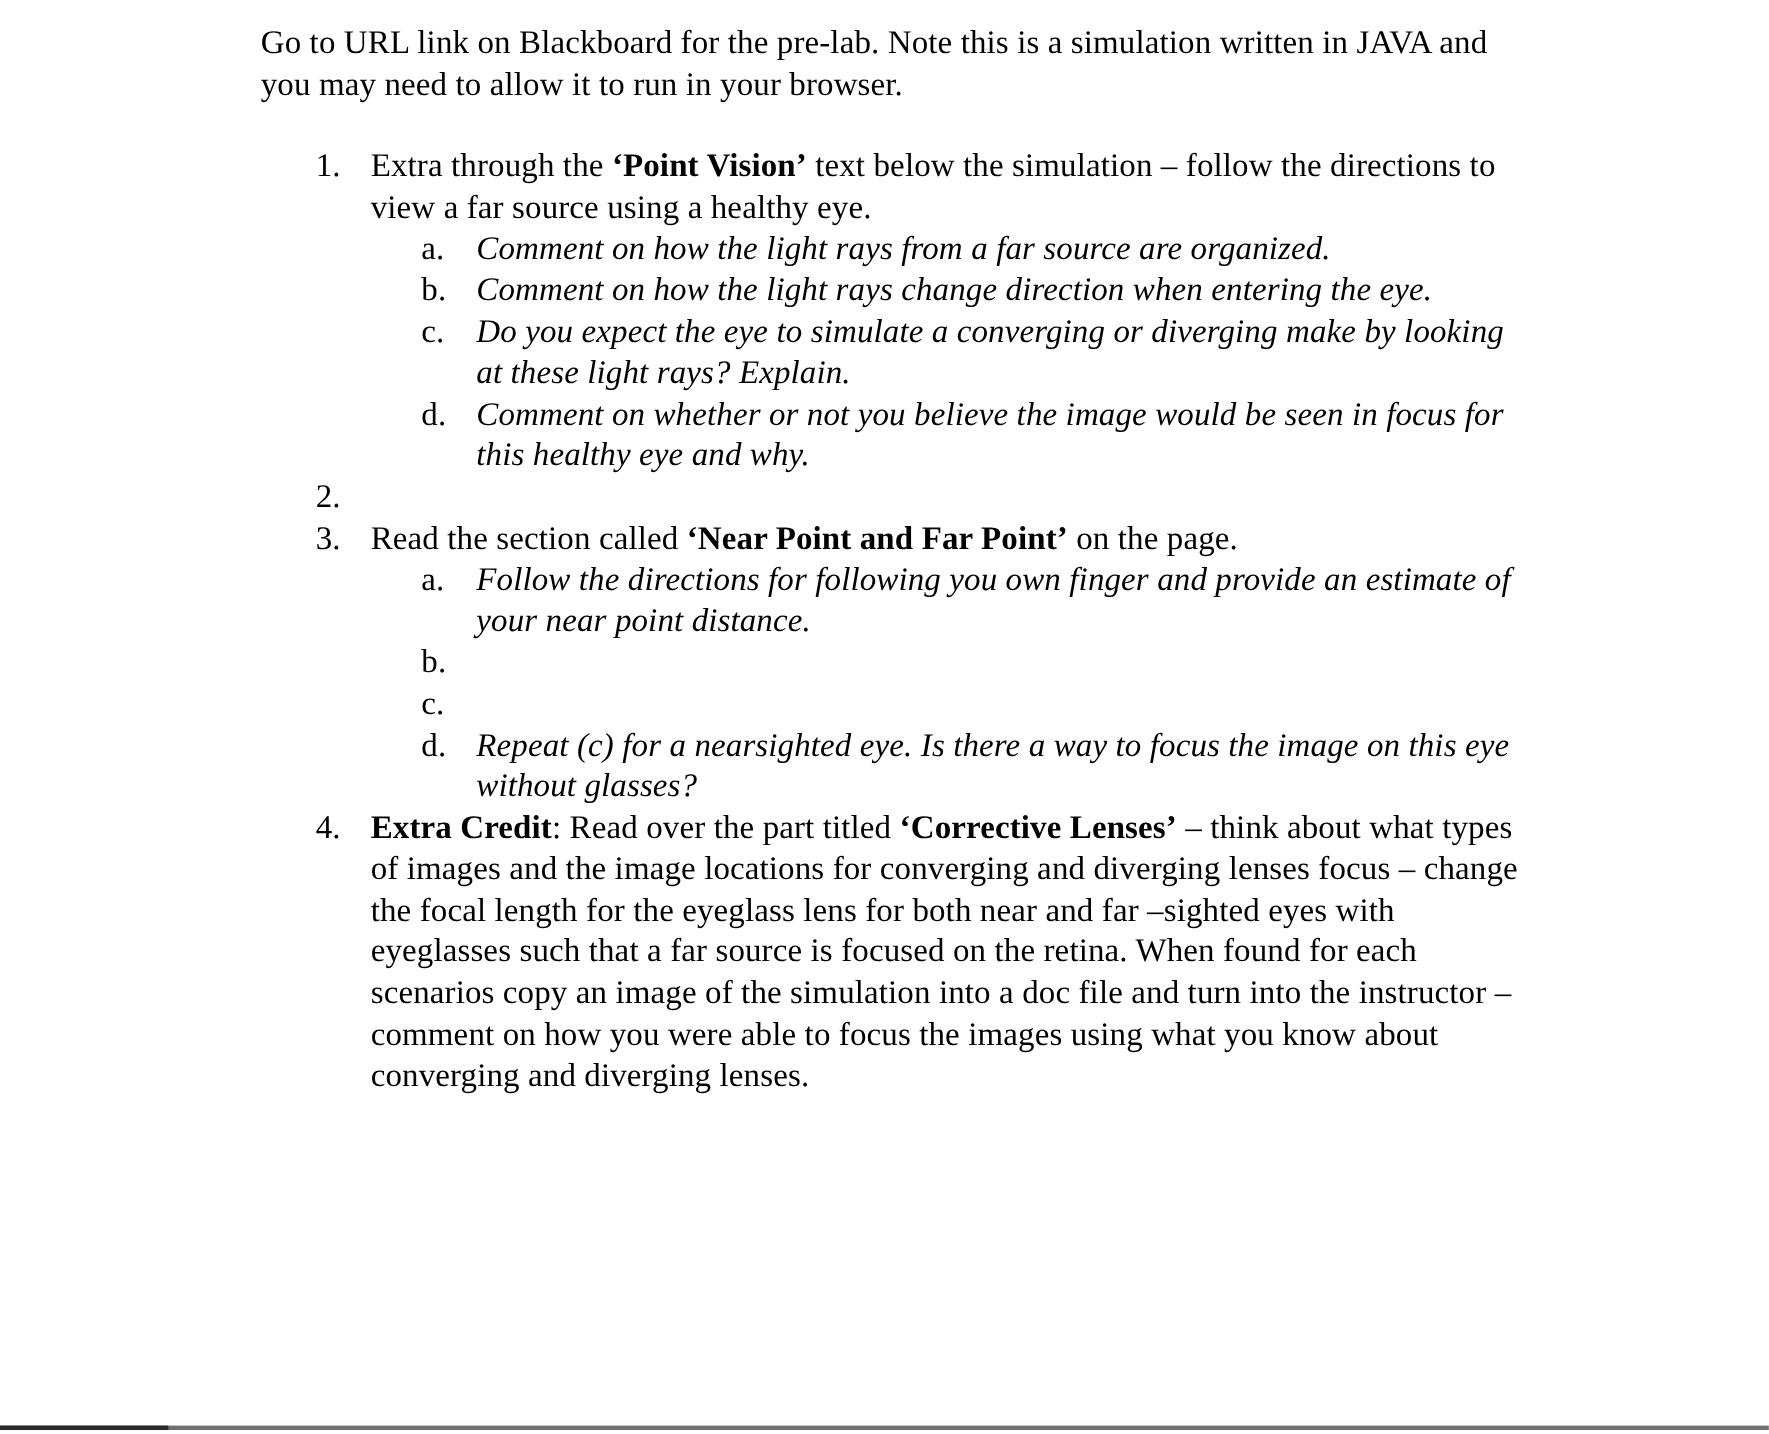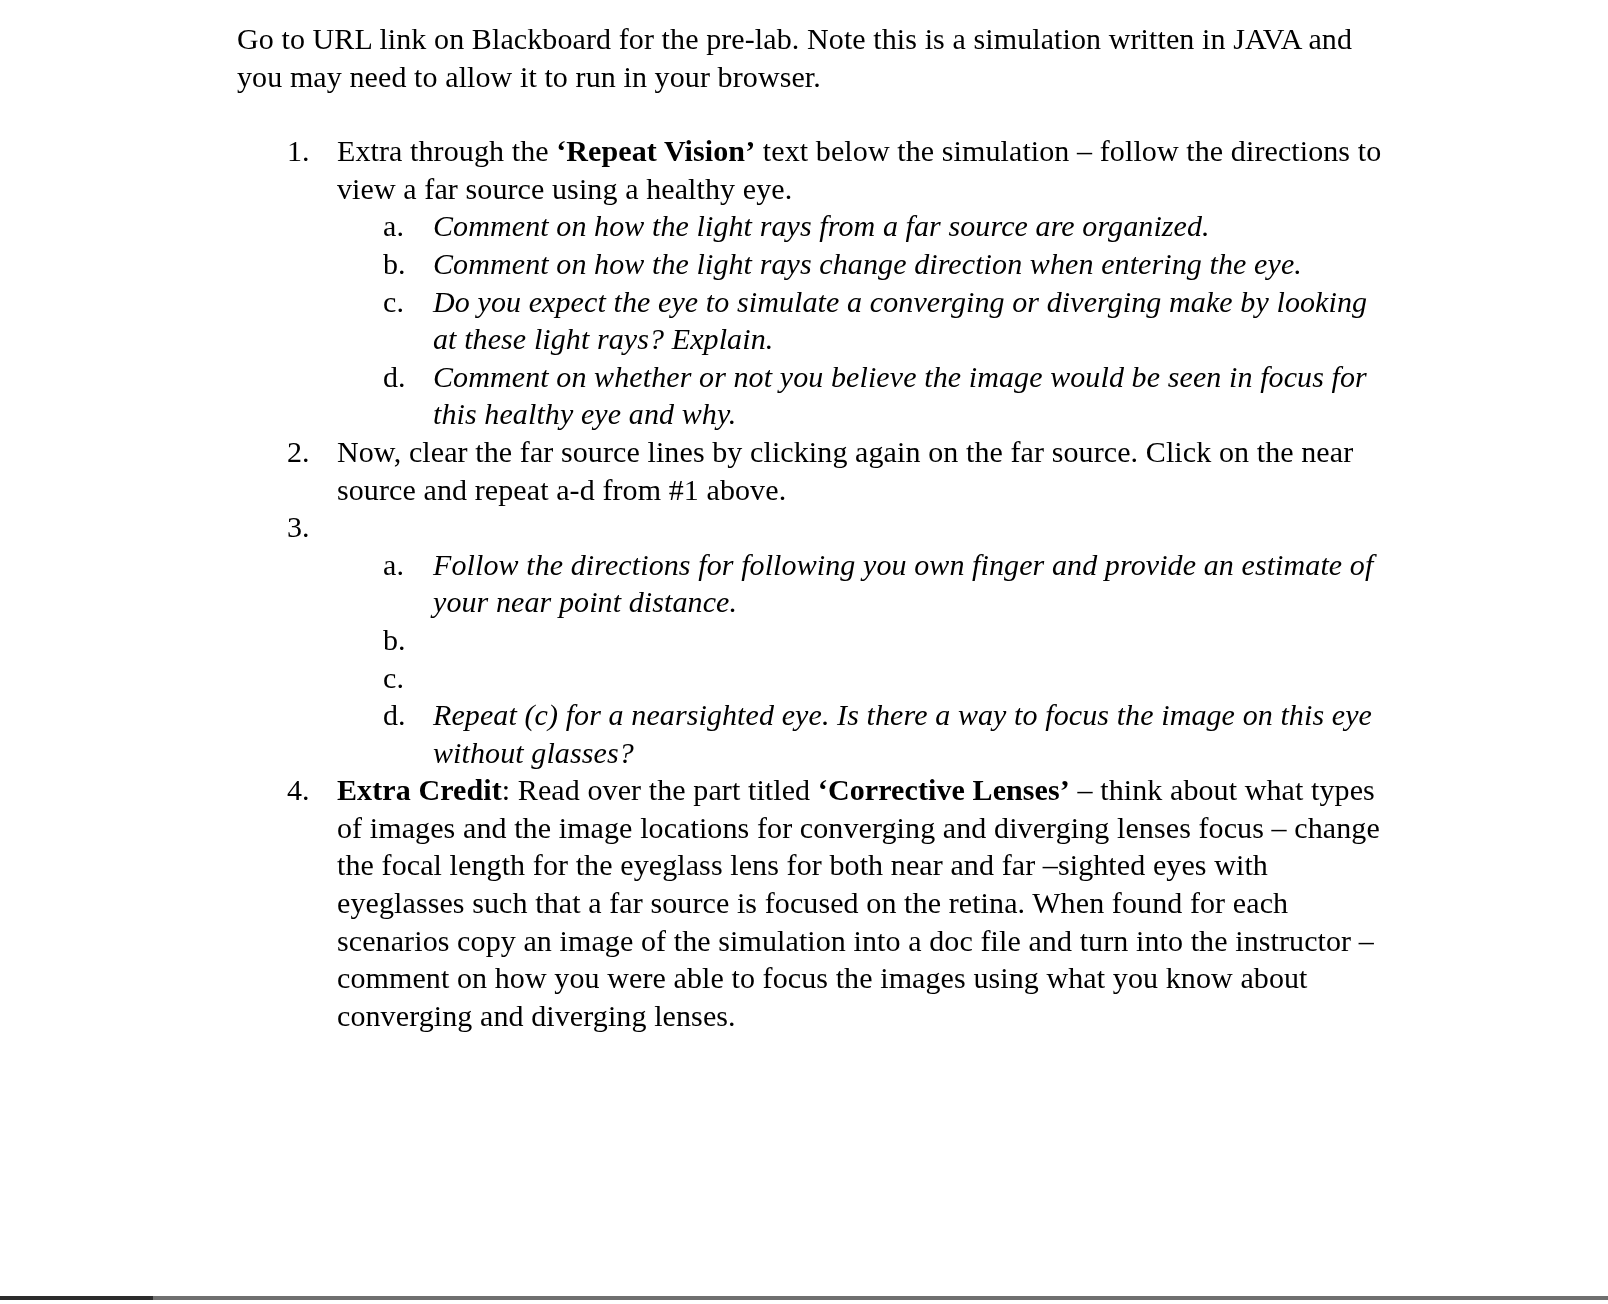--- a/index.html
+++ b/index.html
@@ -74,21 +74,21 @@
 </head>
 <body style="background: rgb(255, 255, 255);">
 
 <div class="page">
   <div class="content">
     <p class="intro">Go to URL link on Blackboard for the pre-lab. Note this is a simulation written in JAVA and you may need to allow it to run in your browser.</p>
     <ol class="list" id="instruction-list">
         <li class="item">
           <div class="row">
             <span class="num">1.</span>
-            <span class="item-text"><span>Extra through the </span><span class="b">‘Repeat Vision’</span><span> text below the simulation – follow the directions to view a far source using a healthy eye.</span></span>
+            <span class="item-text"><span>Extra through the </span><span class="b">‘Point Vision’</span><span> text below the simulation – follow the directions to view a far source using a healthy eye.</span></span>
           </div>
           <div class="row">
             <span class="sub-letter">a.</span>
             <span class="sub-text"><span>Comment on how the light rays from a far source are organized.</span></span>
           </div>
           <div class="row">
             <span class="sub-letter">b.</span>
             <span class="sub-text"><span>Comment on how the light rays change direction when entering the eye.</span></span>
           </div>
           <div class="row">
@@ -96,26 +96,26 @@
             <span class="sub-text"><span>Do you expect the eye to simulate a converging or diverging make by looking at these light rays? Explain.</span></span>
           </div>
           <div class="row">
             <span class="sub-letter">d.</span>
             <span class="sub-text"><span>Comment on whether or not you believe the image would be seen in focus for this healthy eye and why.</span></span>
           </div>
         </li>
         <li class="item">
           <div class="row">
             <span class="num">2.</span>
-            <span class="item-text"><span>Now, clear the far source lines by clicking again on the far source. Click on the near source and repeat a-d from #1 above.</span></span>
           </div>
         </li>
         <li class="item">
           <div class="row">
             <span class="num">3.</span>
+            <span class="item-text"><span>Read the section called </span><span class="b">‘Near Point and Far Point’</span><span> on the page.</span></span>
           </div>
           <div class="row">
             <span class="sub-letter">a.</span>
             <span class="sub-text"><span>Follow the directions for following you own finger and provide an estimate of your near point distance.</span></span>
           </div>
           <div class="row">
             <span class="sub-letter">b.</span>
           </div>
           <div class="row">
             <span class="sub-letter">c.</span>

